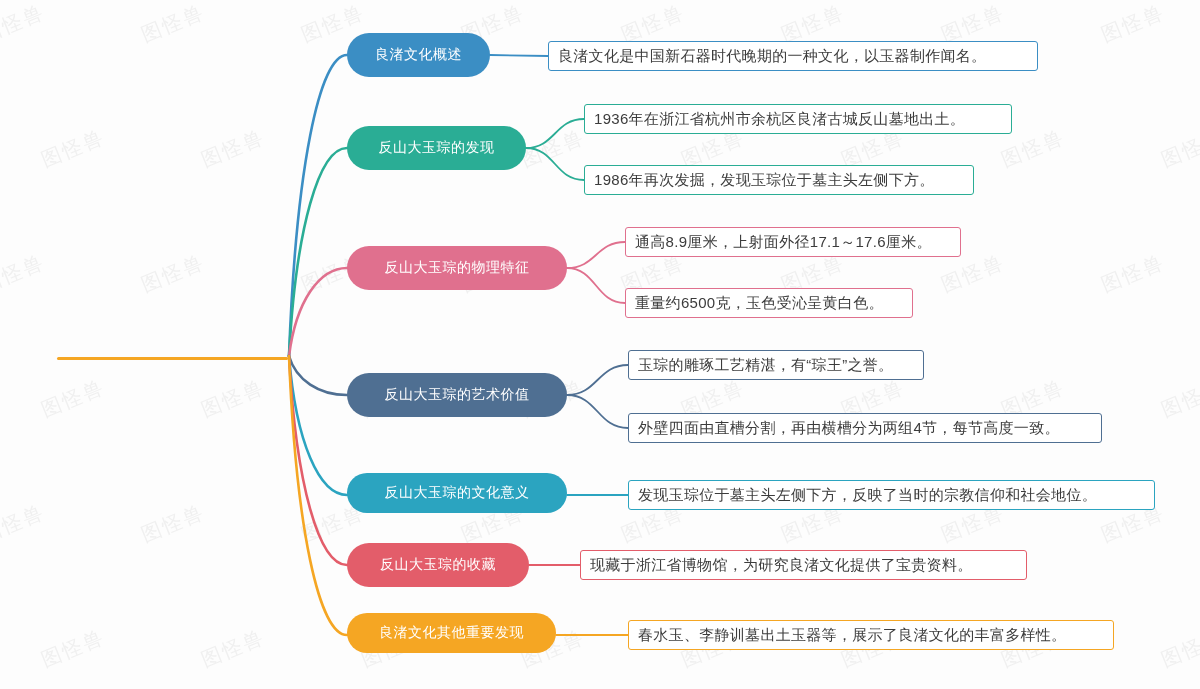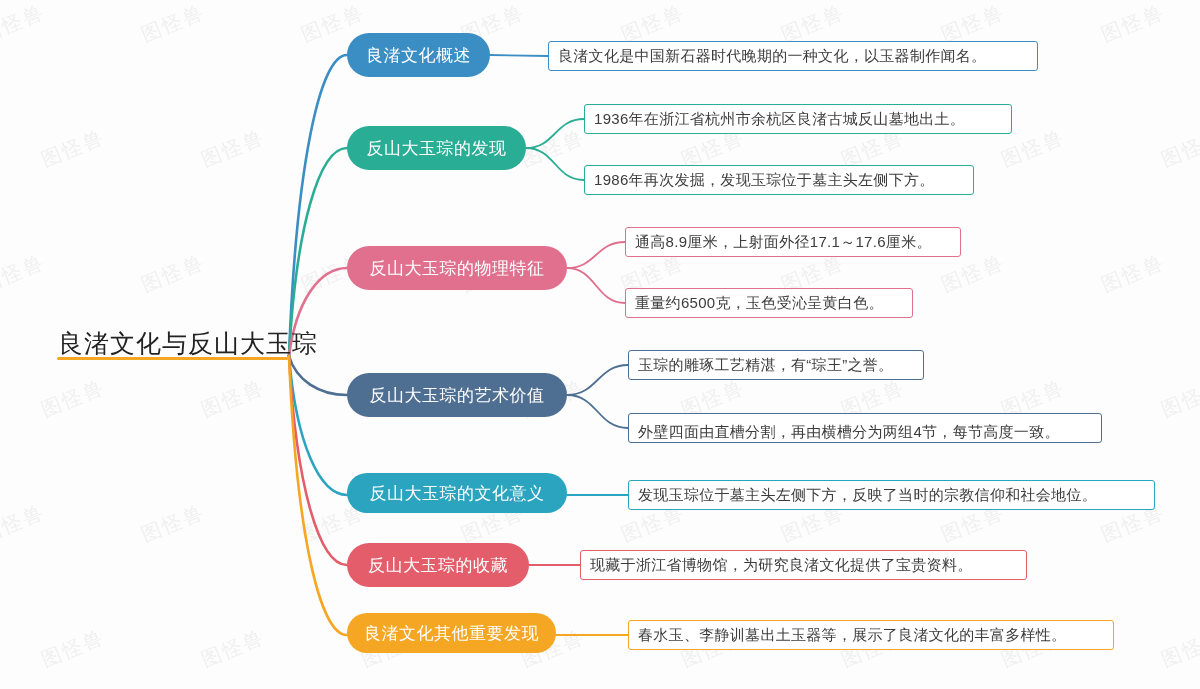--- a/index.html
+++ b/index.html
@@ -65,21 +65,21 @@
   }
   
   .branch {
     position: absolute;
     z-index: 3;
     display: flex;
     align-items: center;
     justify-content: center;
     border-radius: 22px;
     color: #ffffff;
-    font-size: 17px;
+    font-size: 14px;
     letter-spacing: 0.5px;
     white-space: nowrap;
     box-sizing: border-box;
     padding: 0 18px;
   }
   
   .leaf {
     position: absolute;
     z-index: 3;
     display: flex;
@@ -165,21 +165,20 @@
       <path d="M 567 395 C 597.5 395, 597.5 428, 628 428" stroke="#4f6f92" stroke-width="1.8" fill="none" stroke-linecap="round"></path>
       <path d="M 289 356 C 295.96 442.18, 319.16 495, 347 495" stroke="#2ba4c0" stroke-width="2.6" fill="none" stroke-linecap="round"></path>
       <path d="M 567 495 L 628 495" stroke="#2ba4c0" stroke-width="1.8" fill="none" stroke-linecap="round"></path>
       <path d="M 289 356 C 295.96 485.58000000000004, 319.16 565, 347 565" stroke="#e35d6a" stroke-width="2.6" fill="none" stroke-linecap="round"></path>
       <path d="M 529 565 L 580 565" stroke="#e35d6a" stroke-width="1.8" fill="none" stroke-linecap="round"></path>
       <path d="M 289 356 C 295.96 528.98, 319.16 635, 347 635" stroke="#f5a623" stroke-width="2.6" fill="none" stroke-linecap="round"></path>
       <path d="M 556 635 L 628 635" stroke="#f5a623" stroke-width="1.8" fill="none" stroke-linecap="round"></path>
     </svg>
 
   <div class="root-underline" style="left:57px; top:357px; width:231px;"></div>
-  <div class="root-node" style="left:58px; top:327px;">良渚文化与反山大玉琮</div>
 
   <div id="branch-layer">
       <div class="branch" style="left: 347px; top: 33px; width: 143px; height: 44px; background: rgb(59, 142, 196);">
         <span>良渚文化概述</span>
       </div>
       <div class="leaf" style="left: 548px; top: 41px; width: 490px; height: 30px; border-color: rgb(59, 142, 196);">
         <span>良渚文化是中国新石器时代晚期的一种文化，以玉器制作闻名。</span>
       </div>
       <div class="branch" style="left: 347px; top: 126px; width: 179px; height: 44px; background: rgb(42, 173, 149); align-items: center;">
         <span>反山大玉琮的发现</span>
@@ -198,21 +197,21 @@
       </div>
       <div class="leaf" style="left: 625px; top: 288px; width: 288px; height: 30px; border-color: rgb(224, 112, 142); text-align: right;">
         <span>重量约6500克，玉色受沁呈黄白色。</span>
       </div>
       <div class="branch" style="left: 347px; top: 373px; width: 220px; height: 44px; background: rgb(79, 111, 146);">
         <span>反山大玉琮的艺术价值</span>
       </div>
       <div class="leaf" style="left: 628px; top: 350px; width: 296px; height: 30px; border-color: rgb(79, 111, 146);">
         <span>玉琮的雕琢工艺精湛，有“琮王”之誉。</span>
       </div>
-      <div class="leaf" style="left: 628px; top: 413px; width: 474px; height: 30px; border-color: rgb(79, 111, 146); align-items: flex-end;">
+      <div class="leaf" style="left: 628px; top: 413px; width: 474px; height: 30px; border-color: rgb(79, 111, 146);">
         <span>外壁四面由直槽分割，再由横槽分为两组4节，每节高度一致。</span>
       </div>
       <div class="branch" style="left: 347px; top: 473px; width: 220px; height: 40px; background: rgb(43, 164, 192);">
         <span>反山大玉琮的文化意义</span>
       </div>
       <div class="leaf" style="left: 628px; top: 480px; width: 527px; height: 30px; border-color: rgb(43, 164, 192);">
         <span>发现玉琮位于墓主头左侧下方，反映了当时的宗教信仰和社会地位。</span>
       </div>
       <div class="branch" style="left: 347px; top: 543px; width: 182px; height: 44px; background: rgb(227, 93, 106);">
         <span>反山大玉琮的收藏</span>

